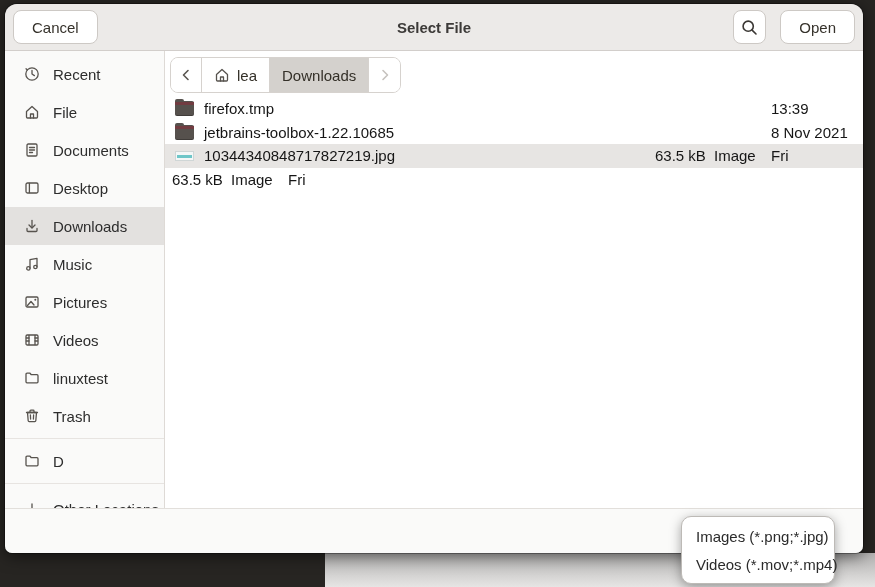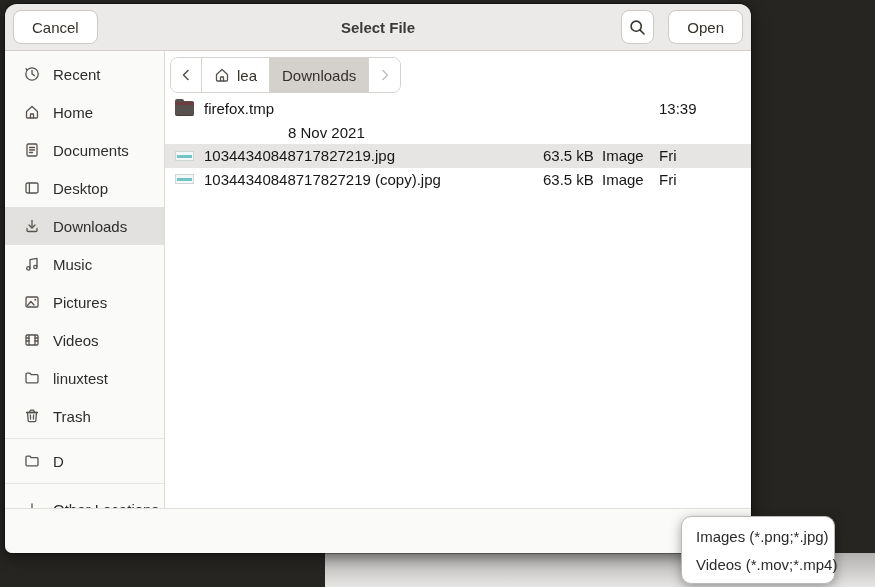--- a/index.html
+++ b/index.html
@@ -8,21 +8,21 @@
     font-family:"Liberation Sans","DejaVu Sans",sans-serif;
     background:#272522;
     position:relative;
   }
   .backdrop-light {
     position:absolute; left:325px; top:553px; right:0; bottom:0;
     background:linear-gradient(180deg,#b2b1b0,#e6e5e4);
   }
   
   .dialog {
-    position:absolute; left:5px; top:4px; width:746px; height:549px;
+    position:absolute; left:5px; top:4px; width:858px; height:549px;
     background:#737373;
     border-radius:12px 12px 7px 7px;
     box-shadow:0 3px 16px rgba(0,0,0,.55), 0 0 0 1px rgba(0,0,0,.30);
     display:flex; flex-direction:column;
   }
   
   .headerbar {
     height:47px; flex:0 0 47px;
     background:#eceae8;
     border-bottom:1px solid #d2cecb;
@@ -186,21 +186,21 @@
             <path class="icon-stroke" d="M3.2 3.8 2 2.8"></path>
           </svg>
         <span>Recent</span>
       </div>
 
       <div class="side-item">
         <svg width="16" height="16" viewBox="0 0 16 16">
             <path class="icon-stroke" d="M2.5 7.5 8 2.5l5.5 5v5.5a1 1 0 0 1-1 1h-9a1 1 0 0 1-1-1Z"></path>
             <path class="icon-stroke" d="M6.5 14v-4h3v4"></path>
           </svg>
-        <span>Home</span>
+        <span>File</span>
       </div>
 
       <div class="side-item">
         <svg width="16" height="16" viewBox="0 0 16 16">
             <rect class="icon-stroke" x="3" y="2" width="10" height="12" rx="1.2"></rect>
             <line class="icon-stroke" x1="5.5" y1="5.5" x2="10.5" y2="5.5"></line>
             <line class="icon-stroke" x1="5.5" y1="8" x2="10.5" y2="8"></line>
             <line class="icon-stroke" x1="5.5" y1="10.5" x2="8.5" y2="10.5"></line>
           </svg>
         <span>Documents</span>
@@ -325,40 +325,40 @@
           <div class="fc-name">
             <span class="folder-mini"></span>
             <span>firefox.tmp</span>
           </div>
           <div class="fc-size"></div>
           <div class="fc-type"></div>
           <div class="fc-mod">13:39</div>
         </div>
 
         <div class="frow">
+          <div class="fc-name">
+            <span class="folder-mini"></span>
+            <span>jetbrains-toolbox-1.22.10685</span>
+          </div>
           <div class="fc-size"></div>
           <div class="fc-type"></div>
           <div class="fc-mod">8 Nov 2021</div>
         </div>
 
         <div class="frow selected">
           <div class="fc-name">
             <span class="imgthumb-mini"></span>
             <span>10344340848717827219.jpg</span>
           </div>
           <div class="fc-size">63.5 kB</div>
           <div class="fc-type">Image</div>
           <div class="fc-mod">Fri</div>
         </div>
 
         <div class="frow">
-          <div class="fc-name">
-            <span class="imgthumb-mini"></span>
-            <span>10344340848717827219 (copy).jpg</span>
-          </div>
           <div class="fc-size">63.5 kB</div>
           <div class="fc-type">Image</div>
           <div class="fc-mod">Fri</div>
         </div>
 
       </div>
     </div>
   </div>
 
   <div class="bottom-strip"></div>

